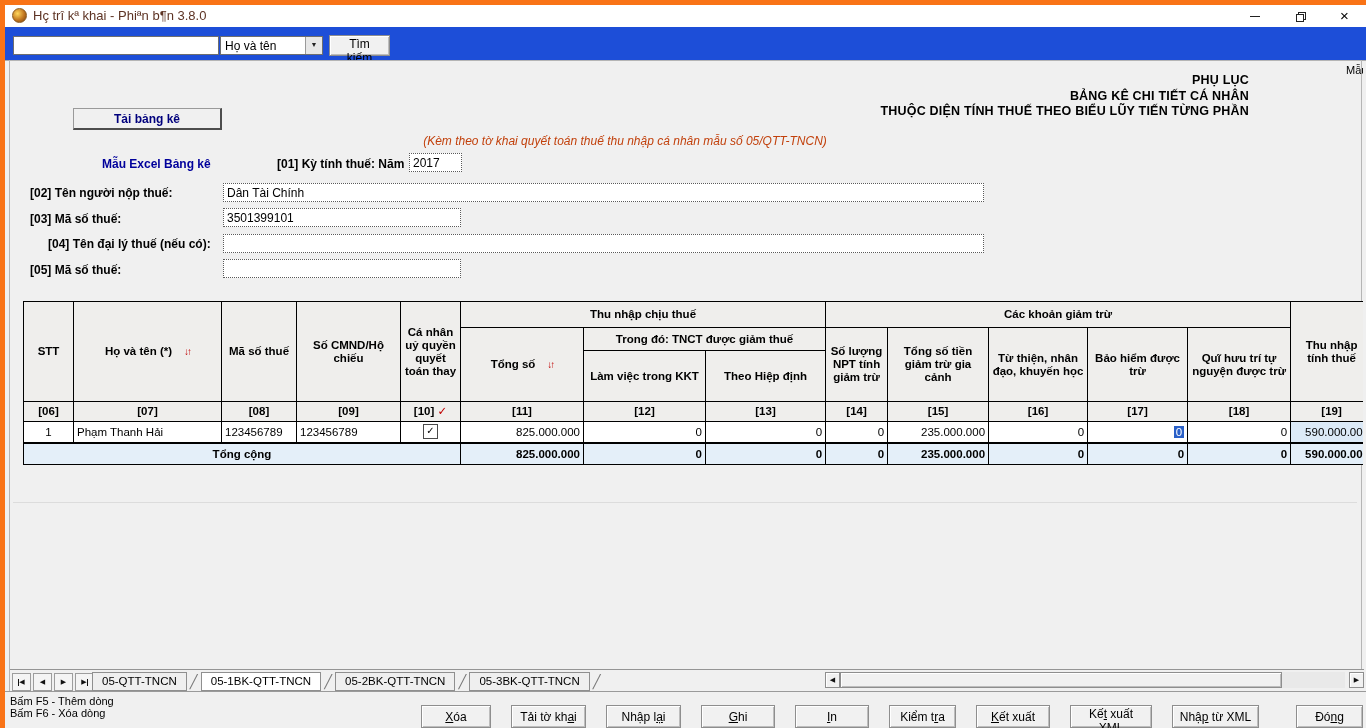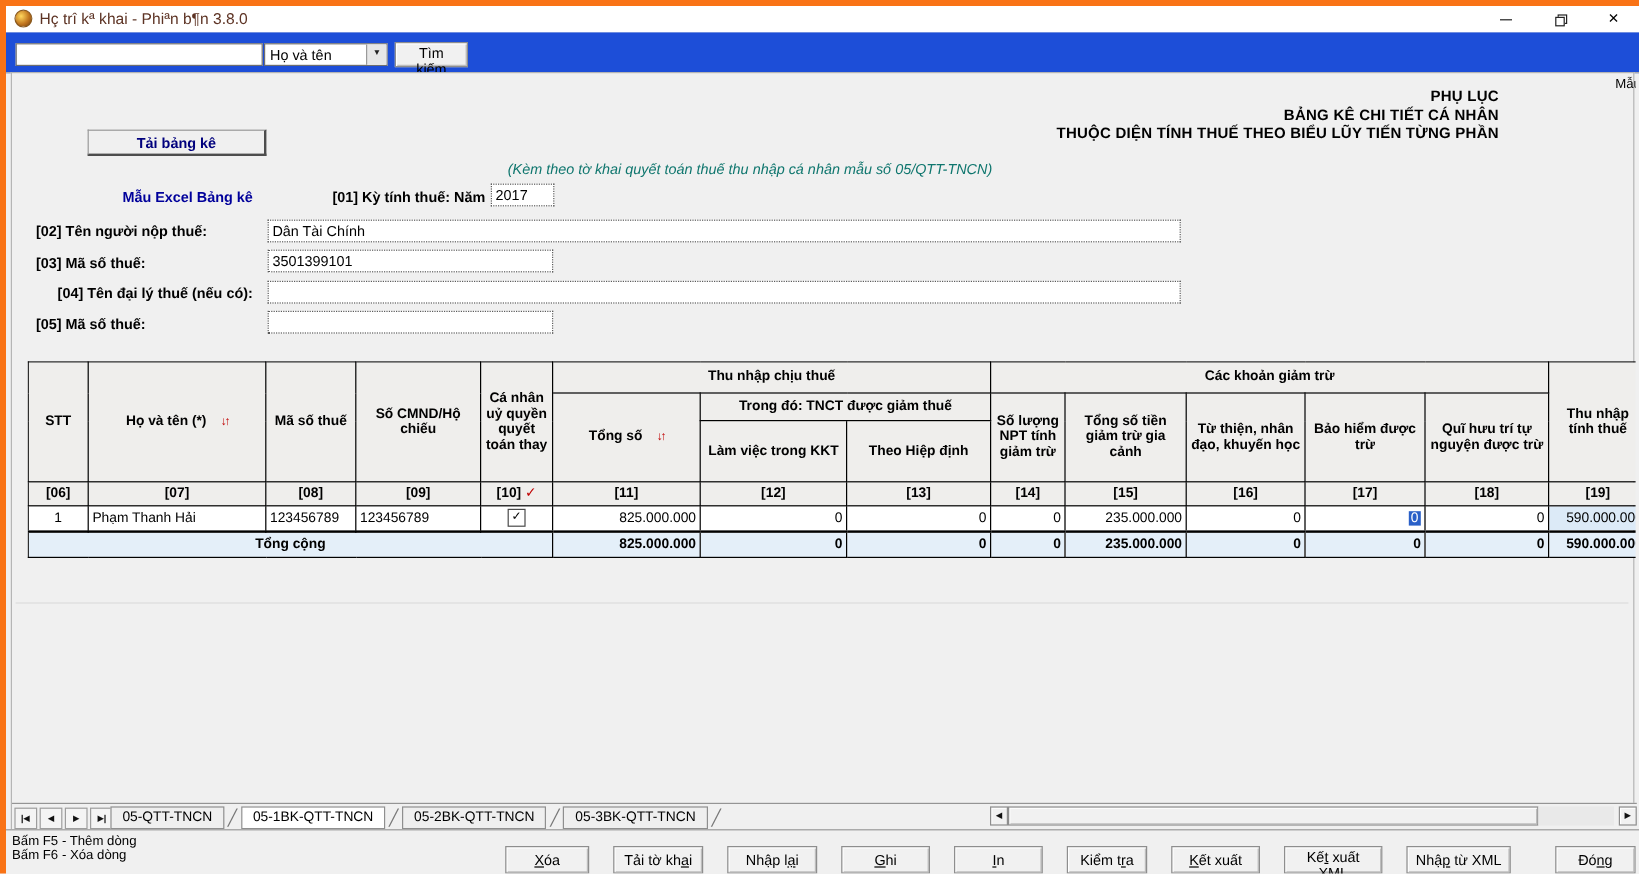--- a/index.html
+++ b/index.html
@@ -32,21 +32,21 @@
              text-align:center;line-height:16px;font-size:7px;color:#222;}
   .btn3d{background:#f1f1f1;border:1px solid #8e8e8e;box-shadow:inset 1px 1px 0 #ffffff, inset -1px -1px 0 #bdbdbd;
          font-family:inherit;font-size:12px;color:#000;}
   .search-btn{position:absolute;left:324px;top:8px;width:61px;height:21px;}
 
   
   .form-panel{position:absolute;left:4px;top:55px;width:1353px;height:631px;border:1px solid #b5b5b5;background:#f0f0f0;box-sizing:border-box;}
   .corner-label{position:absolute;left:1341px;top:59px;width:17px;height:14px;overflow:hidden;font-size:11px;white-space:nowrap;}
   .heading-wrap{position:absolute;left:4px;top:68px;width:1240px;text-align:right;}
   .heading{font-weight:bold;font-size:12.5px;line-height:15.5px;letter-spacing:.2px;}
-  .subheading{position:absolute;left:0;top:129px;width:1240px;text-align:center;font-style:italic;font-size:12px;color:#0f766e;}
+  .subheading{position:absolute;left:0;top:129px;width:1240px;text-align:center;font-style:italic;font-size:12px;color:#c2410c;}
   .load-btn{position:absolute;left:68px;top:103px;width:149px;height:22px;background:#f0f0f0;
             border:1px solid #9a9a9a;border-right:2px solid #4d4d4d;border-bottom:2px solid #4d4d4d;
             color:#00007d;font-weight:bold;font-size:12px;font-family:inherit;}
   .excel-link{position:absolute;left:97px;top:152px;color:#00009b;font-size:12px;font-weight:bold;cursor:pointer;}
   .fld-label{position:absolute;font-weight:bold;font-size:12px;white-space:nowrap;}
   .fld-input{position:absolute;height:17px;border:1px dotted #5a5a5a;background:#fff;font-family:inherit;font-size:12px;padding:0 3px;}
   .sep-line{position:absolute;left:8px;top:497px;width:1344px;height:1px;background:#dcdcdc;}
 
   
   .grid-wrap{position:absolute;left:18px;top:296px;width:1340px;overflow:hidden;}

